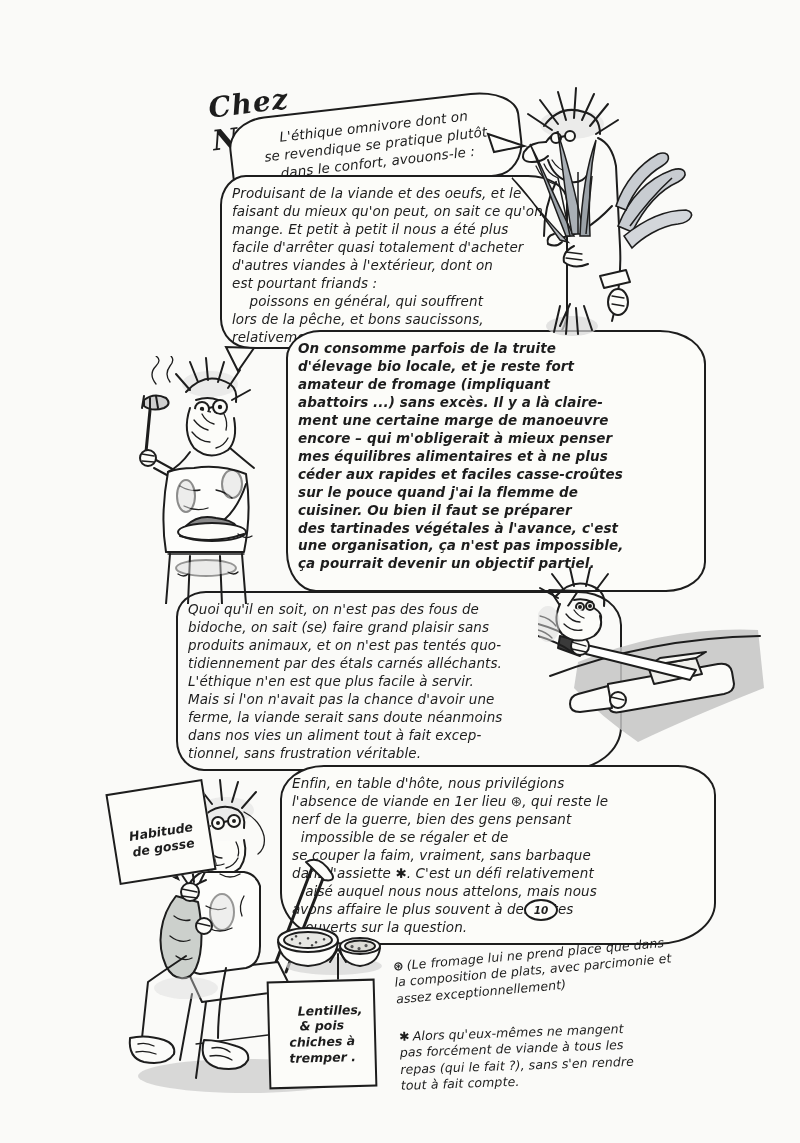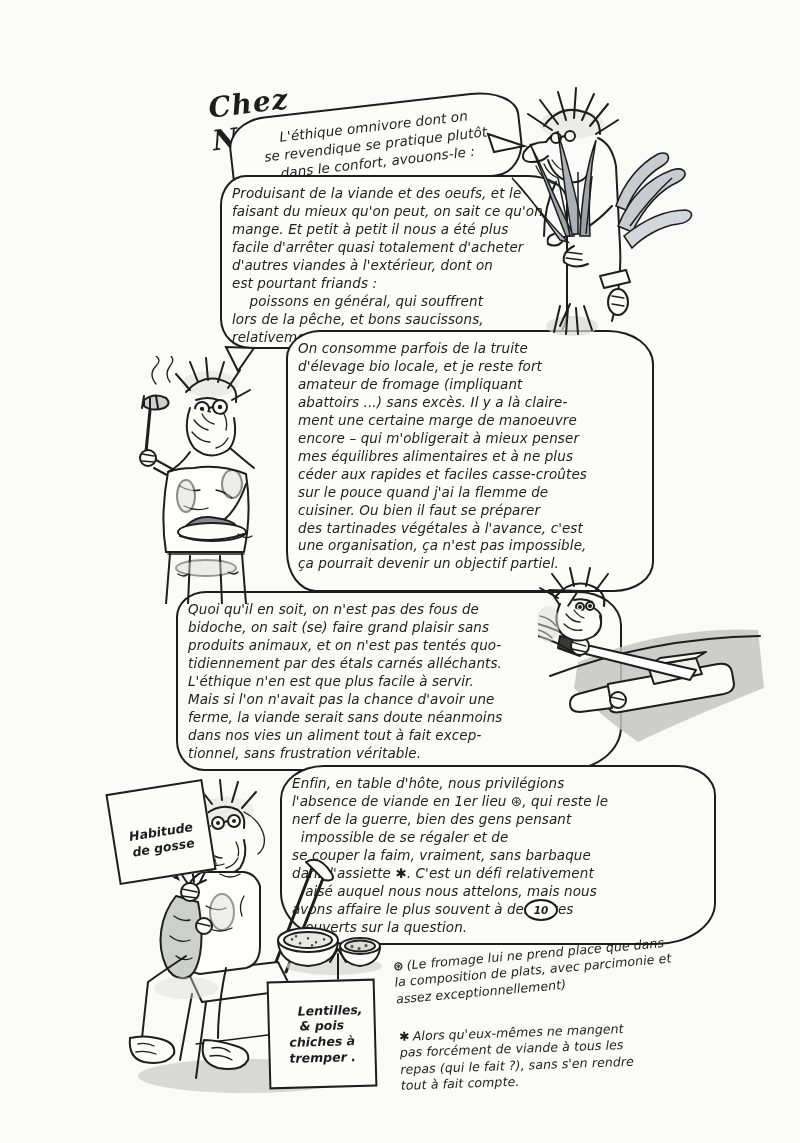--- a/index.html
+++ b/index.html
@@ -20,22 +20,22 @@
   }
   .btext{
     font-style:italic; font-size:13.5px; line-height:1.33;
     white-space:pre-wrap; letter-spacing:.1px;
   }
   .b1{left:230px; top:104px; width:292px; height:86px;
       border-radius:38px 46px 30px 52px / 30px 26px 34px 28px;
       transform:rotate(-6.5deg); text-align:center; padding-top:12px;}
   .b2{left:176px; top:175px; width:348px; height:174px;
       border-radius:26px 40px 34px 30px / 30px 26px 38px 30px;margin-left:44px;}
-  .b3{left:286px; top:330px; width:368px; height:262px;
-      border-radius:34px 46px 40px 30px / 28px 34px 30px 40px;}
+  .b3{left:286px; top:330px; width:420px; height:262px;
+      border-radius:34px 46px 40px 30px / 28px 34px 30px 40px;font-weight:bold;}
   .b4{left:176px; top:591px; width:446px; height:180px;
       border-radius:30px 44px 56px 28px / 26px 34px 44px 30px; background:transparent;}
   .b5{left:280px; top:765px; width:436px; height:180px;
       border-radius:44px 38px 60px 70px / 34px 30px 42px 52px;}
   .tail{position:absolute; z-index:1;}
   .illo{position:absolute; z-index:2; pointer-events:none;}
   .illo path,.illo line,.illo circle,.illo ellipse,.illo polyline{vector-effect:non-scaling-stroke;}
   .sign{
     position:absolute; z-index:3; box-sizing:border-box;
     border:2.2px solid #1d1d1d; background:#fcfcf9; text-align:center;

